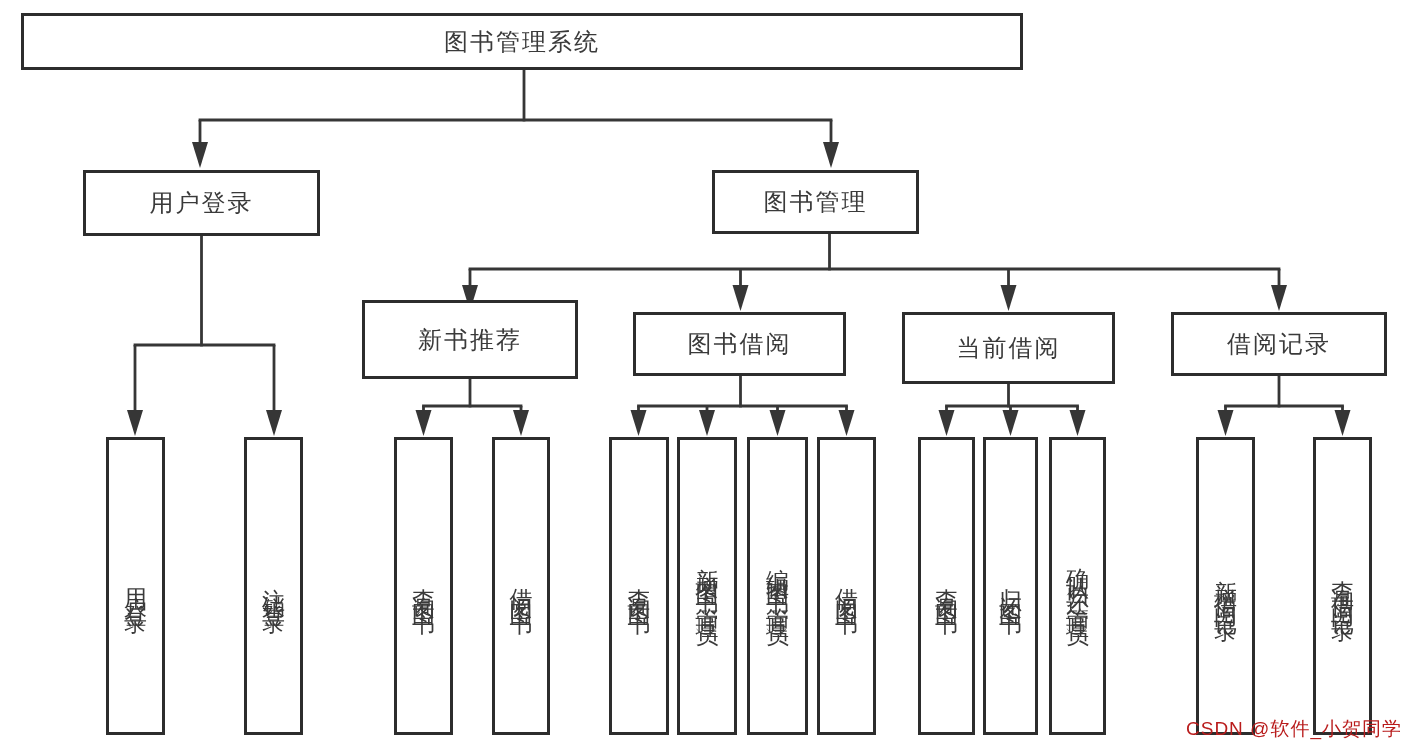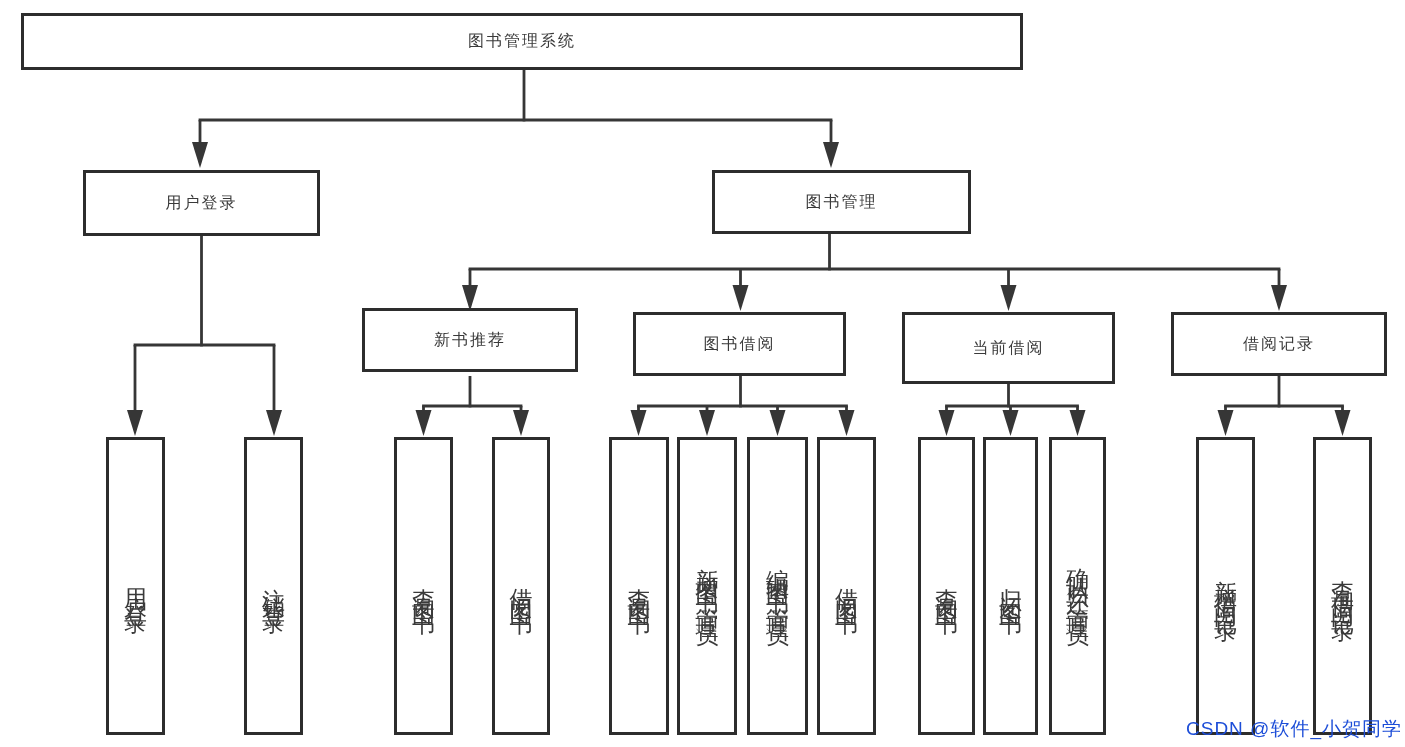--- a/index.html
+++ b/index.html
@@ -18,21 +18,21 @@
   }
   .box {
     position: absolute;
     box-sizing: border-box;
     border: 3px solid #2d2d2d;
     background: #ffffff;
     display: flex;
     align-items: center;
     justify-content: center;
     color: #3a3a3a;
-    font-size: 16px;
+    font-size: 24px;
     letter-spacing: 2px;
     white-space: nowrap;
     z-index: 2;
   }
   .vbox {
     position: absolute;
     box-sizing: border-box;
     border: 3px solid #2d2d2d;
     background: #ffffff;
     display: flex;
@@ -48,21 +48,21 @@
     letter-spacing: 8px;
     line-height: 1;
     white-space: nowrap;
   }
   .watermark {
     position: absolute;
     left: 1186px;
     top: 716px;
     font-size: 19px;
     letter-spacing: 1px;
-    color: #1d4ed8;
+    color: #b91c1c;
     z-index: 3;
     white-space: nowrap;
   }
 </style>
 </head>
 <body>
 
 <div id="canvas">
 
   <svg id="connectors" viewBox="0 0 1405 747" xmlns="http://www.w3.org/2000/svg" fill="none" stroke="#363636" stroke-width="2.8">
@@ -137,23 +137,23 @@
       <line x1="1225.5" y1="406" x2="1225.5" y2="417"></line>
       <polygon points="1217.5,410 1233.5,410 1225.5,436" fill="#363636" stroke="none"></polygon>
       <line x1="1342.5" y1="406" x2="1342.5" y2="417"></line>
       <polygon points="1334.5,410 1350.5,410 1342.5,436" fill="#363636" stroke="none"></polygon>
     </g>
   </svg>
 
   <div class="box" style="left:21px; top:13px; width:1002px; height:57px;">图书管理系统</div>
 
   <div class="box" style="left:83px; top:170px; width:237px; height:66px;">用户登录</div>
-  <div class="box" style="left:712px; top:170px; width:259px; height:64px;">图书管理</div>
-
-  <div class="box" style="left:362px; top:308px; width:216px; height:64px;text-align:right;">新书推荐</div>
+  <div class="box" style="left:712px; top:170px; width:207px; height:64px;">图书管理</div>
+
+  <div class="box" style="left:362px; top:300px; width:216px; height:79px;text-align:right;">新书推荐</div>
   <div class="box" style="left:633px; top:312px; width:213px; height:64px;">图书借阅</div>
   <div class="box" style="left:902px; top:312px; width:213px; height:72px;">当前借阅</div>
   <div class="box" style="left:1171px; top:312px; width:216px; height:64px;">借阅记录</div>
 
   <div class="vbox" style="left:106px; top:437px; width:59px; height:298px;">
     <span class="vtext">用户登录</span>
   </div>
   <div class="vbox" style="left:244px; top:437px; width:59px; height:298px;">
     <span class="vtext">注销登录</span>
   </div>

